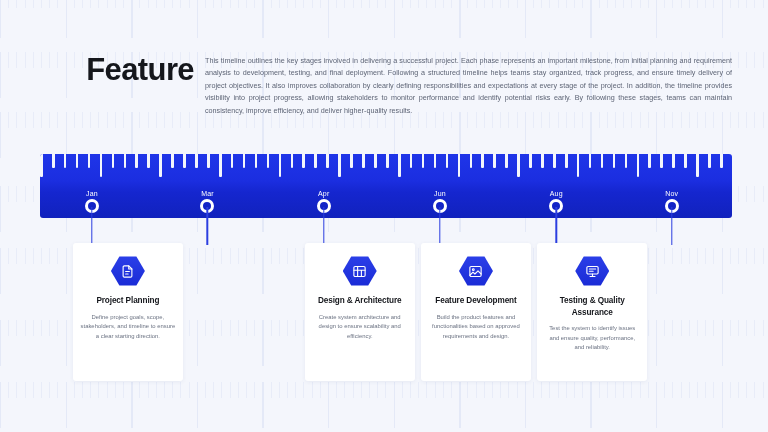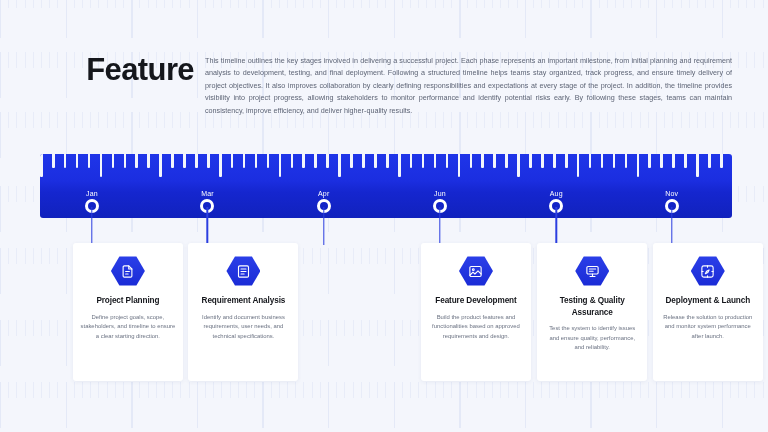--- a/index.html
+++ b/index.html
@@ -973,29 +973,29 @@
       <div class="hex">
         <svg width="15" height="15" viewBox="0 0 24 24" fill="none" stroke="#fff" stroke-width="1.8" stroke-linecap="round" stroke-linejoin="round">
           <path d="M14 3H7a2 2 0 0 0-2 2v14a2 2 0 0 0 2 2h10a2 2 0 0 0 2-2V8z"></path>
           <path d="M14 3v5h5"></path>
           <path d="M9 12h6M9 16h4"></path>
         </svg>
       </div>
       <div class="card-title">Project Planning</div>
       <div class="card-desc">Define project goals, scope, stakeholders, and timeline to ensure a clear starting direction.</div>
     </div>
-    <div class="card" style="left: 207.464px;">
+    <div class="card" style="left: 323.72px;">
       <div class="hex">
         <svg width="15" height="15" viewBox="0 0 24 24" fill="none" stroke="#fff" stroke-width="1.8" stroke-linecap="round" stroke-linejoin="round">
-          <rect x="4" y="3" width="16" height="18" rx="2"></rect>
-          <path d="M8 8h8M8 12h8M8 16h5"></path>
+          <rect x="3" y="4" width="18" height="16" rx="2"></rect>
+          <path d="M3 10h18M9 4v16M15 10v10"></path>
         </svg>
       </div>
-      <div class="card-title">Requirement Analysis</div>
-      <div class="card-desc">Identify and document business requirements, user needs, and technical specifications.</div>
+      <div class="card-title">Design &amp; Architecture</div>
+      <div class="card-desc">Create system architecture and design to ensure scalability and efficiency.</div>
     </div>
     <div class="card" style="left: 439.976px;">
       <div class="hex">
         <svg width="15" height="15" viewBox="0 0 24 24" fill="none" stroke="#fff" stroke-width="1.8" stroke-linecap="round" stroke-linejoin="round">
           <rect x="3" y="4" width="18" height="16" rx="2"></rect>
           <circle cx="8.5" cy="9" r="1.4"></circle>
           <path d="M21 16l-5-5-5 5-3-3-5 5"></path>
         </svg>
       </div>
       <div class="card-title">Feature Development</div>
@@ -1005,24 +1005,13 @@
       <div class="hex">
         <svg width="15" height="15" viewBox="0 0 24 24" fill="none" stroke="#fff" stroke-width="1.8" stroke-linecap="round" stroke-linejoin="round">
           <rect x="3" y="4" width="18" height="12" rx="2"></rect>
           <path d="M7 8h10M7 11.5h6"></path>
           <path d="M12 16v4M8 20h8"></path>
         </svg>
       </div>
       <div class="card-title">Testing &amp; Quality Assurance</div>
       <div class="card-desc">Test the system to identify issues and ensure quality, performance, and reliability.</div>
     </div>
-    <div class="card" style="left: 671.796px;">
-      <div class="hex">
-        <svg width="15" height="15" viewBox="0 0 24 24" fill="none" stroke="#fff" stroke-width="1.8" stroke-linecap="round" stroke-linejoin="round">
-          <rect x="3" y="3" width="18" height="18" rx="3"></rect>
-          <path d="M8.5 15.5l2-4 4-2-2 4z"></path>
-          <path d="M12 3v2M12 19v2M3 12h2M19 12h2"></path>
-        </svg>
-      </div>
-      <div class="card-title">Deployment &amp; Launch</div>
-      <div class="card-desc">Release the solution to production and monitor system performance after launch.</div>
-    </div>
   </div>
 
 </body></html>

